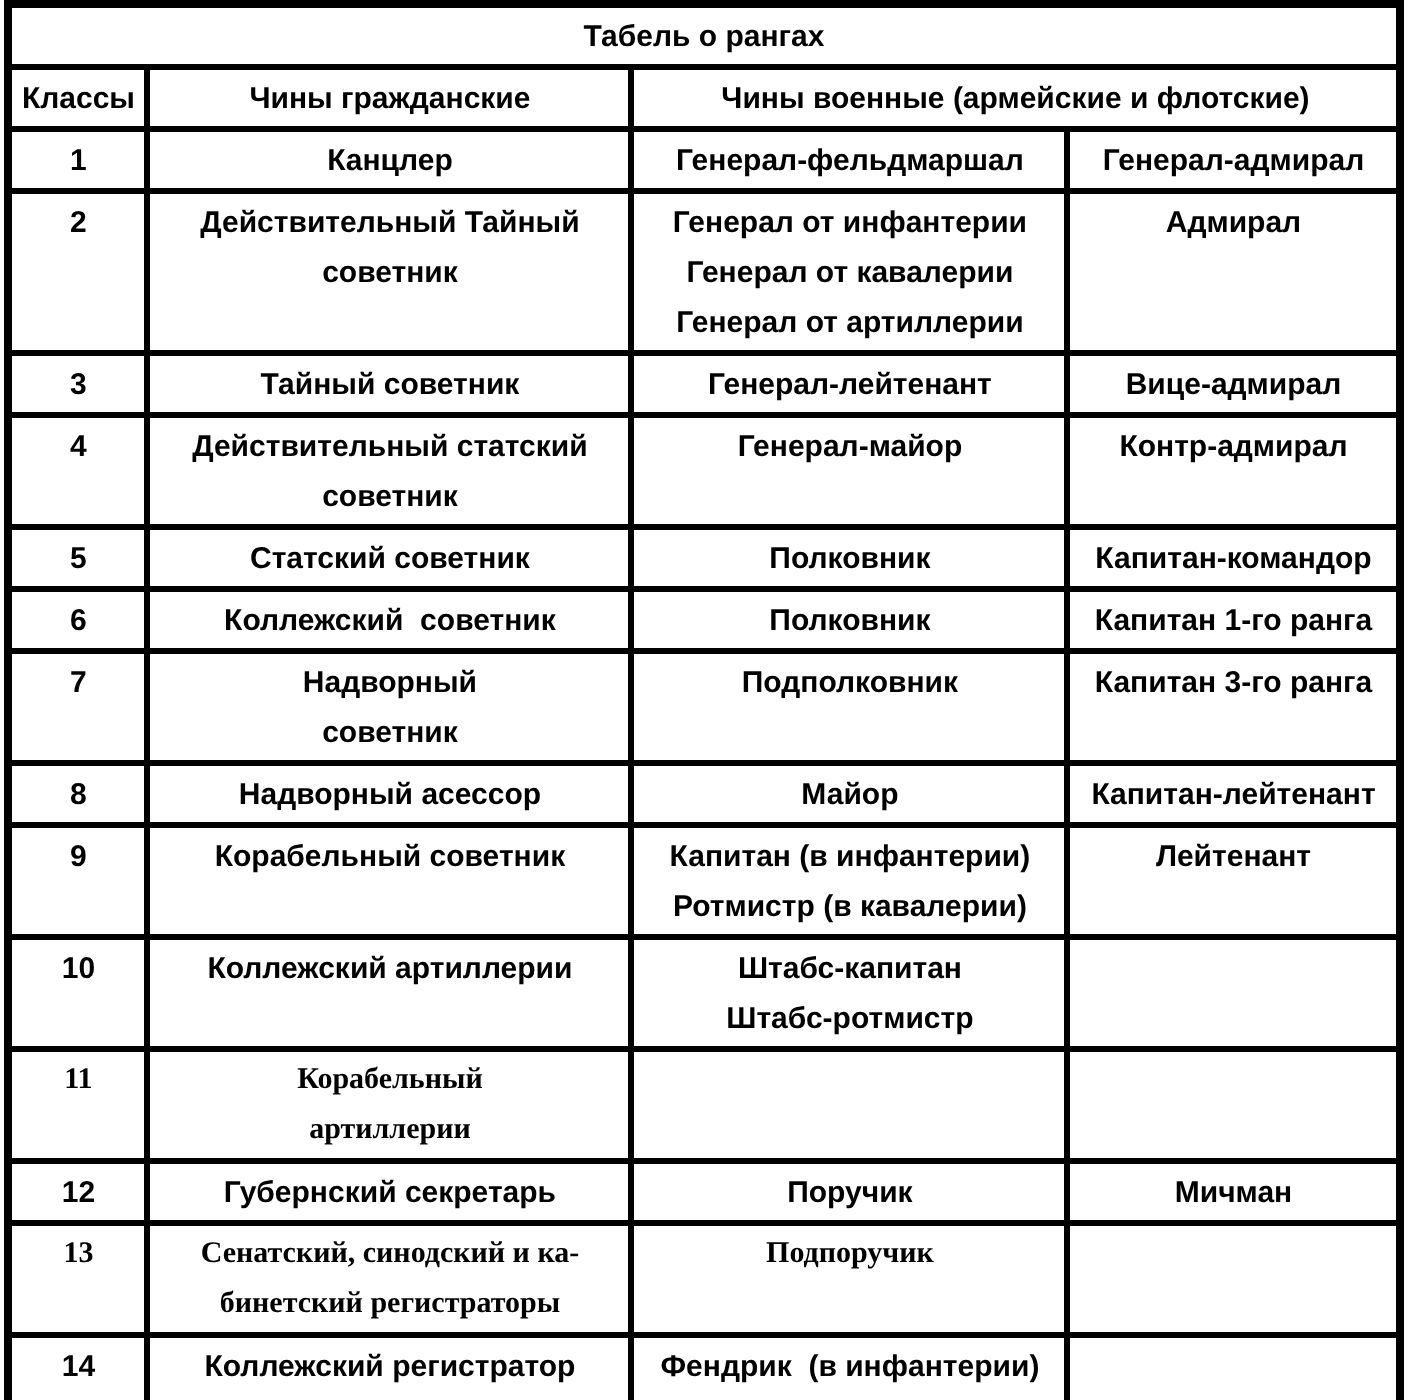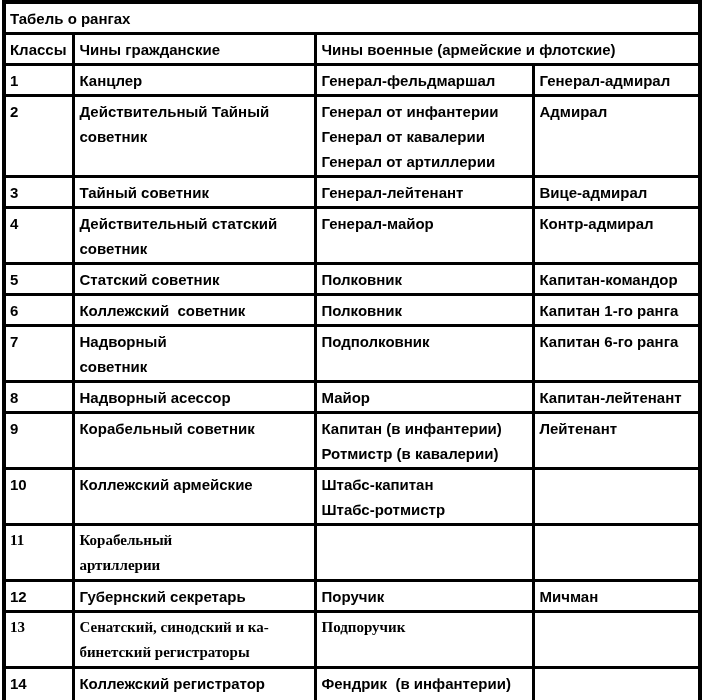--- a/index.html
+++ b/index.html
@@ -20,21 +20,21 @@
     table-layout: fixed;
     border: 4px solid #000000;
     background: #ffffff;
   }
   table.ranks td {
     border: 3px solid #000000;
     color: #000000;
     font-weight: bold;
     font-size: 15px;
     line-height: 25px;
-    text-align: left;
+    text-align: center;
     vertical-align: top;
     padding: 2px 4px 1px 4px;
     white-space: pre-wrap;
     overflow: hidden;
   }
   td.title-cell {
     font-size: 16px;
     line-height: 24px;
     vertical-align: middle;
   }
@@ -109,41 +109,41 @@
     <td>Коллежский  советник</td>
     <td>Полковник</td>
     <td>Капитан 1-го ранга</td>
   </tr>
 
   <tr style="height:52px;">
     <td>7</td>
     <td>Надворный
 советник</td>
     <td>Подполковник</td>
-    <td>Капитан 6-го ранга</td>
+    <td>Капитан 3-го ранга</td>
   </tr>
 
   <tr style="height:27px;">
     <td>8</td>
     <td>Надворный асессор</td>
     <td>Майор</td>
     <td>Капитан-лейтенант</td>
   </tr>
 
   <tr style="height:52px;">
     <td>9</td>
     <td>Корабельный советник</td>
     <td>Капитан (в инфантерии)
 Ротмистр (в кавалерии)</td>
     <td>Лейтенант</td>
   </tr>
 
   <tr style="height:52px;">
     <td>10</td>
-    <td>Коллежский армейские</td>
+    <td>Коллежский артиллерии</td>
     <td>Штабс-капитан
 Штабс-ротмистр</td>
     <td></td>
   </tr>
 
   <tr style="height:49px;font-family:Liberation Serif, serif;">
     <td>11</td>
     <td>Корабельный
 артиллерии</td>
     <td></td>

